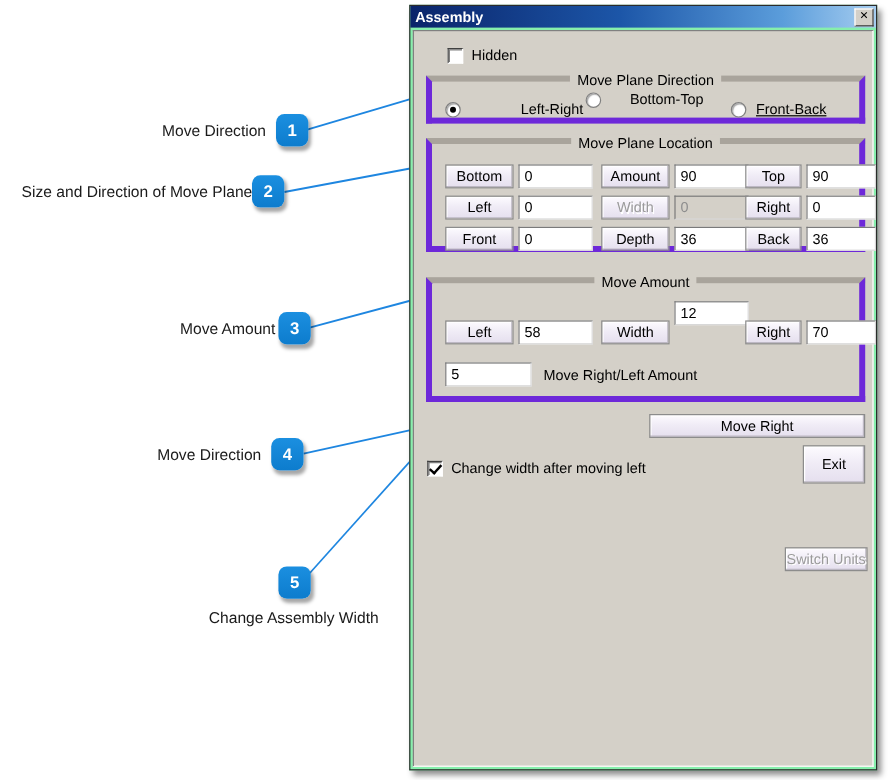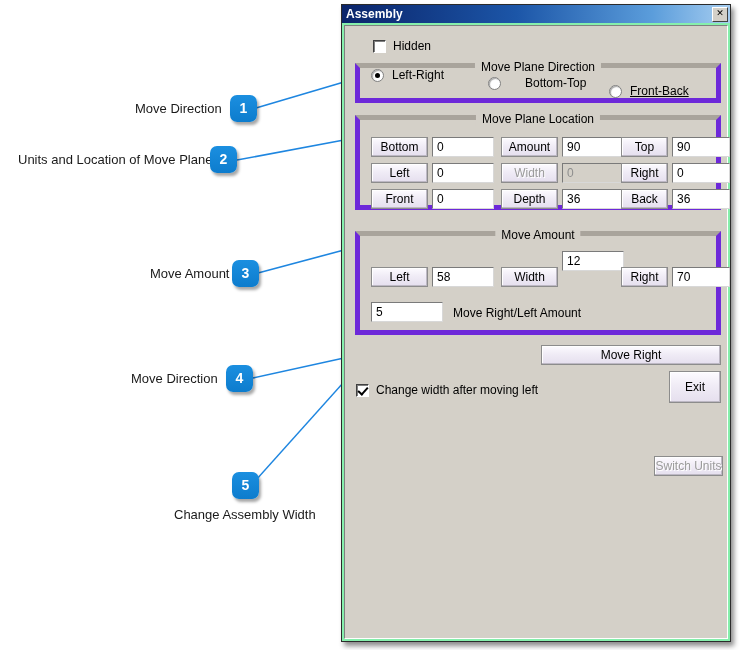--- a/index.html
+++ b/index.html
@@ -234,21 +234,21 @@
   <line x1="256" y1="108" x2="344" y2="82" stroke="#1e86e0" stroke-width="1.6"></line>
   <line x1="237" y1="160" x2="344" y2="140" stroke="#1e86e0" stroke-width="1.6"></line>
   <line x1="258" y1="273" x2="344" y2="250" stroke="#1e86e0" stroke-width="1.6"></line>
   <line x1="253" y1="378" x2="344" y2="358" stroke="#1e86e0" stroke-width="1.6"></line>
   <line x1="256" y1="480" x2="343" y2="383" stroke="#1e86e0" stroke-width="1.4"></line>
 </svg>
 
 <div class="annotation-label" style="left:135px; top:101px;">Move Direction</div>
 <div class="badge" style="left:230px; top:95px;">1</div>
 
-<div class="annotation-label" style="left:18px; top:152px;">Units and Location of Move Plane</div>
+<div class="annotation-label" style="left:18px; top:152px;">Size and Direction of Move Plane</div>
 <div class="badge" style="left:210px; top:146px;">2</div>
 
 <div class="annotation-label" style="left:150px; top:266px;">Move Amount</div>
 <div class="badge" style="left:232px; top:260px;">3</div>
 
 <div class="annotation-label" style="left:131px; top:371px;">Move Direction</div>
 <div class="badge" style="left:226px; top:365px;">4</div>
 
 <div class="badge" style="left:232px; top:472px;">5</div>
 <div class="annotation-label" style="left:174px; top:507px;">Change Assembly Width</div>
@@ -263,21 +263,21 @@
   <div id="client-area">
 
     <div class="chk-row" style="left:28px; top:13px;">
       <span class="chk-box"></span>
       <span>Hidden</span>
     </div>
 
     <div class="group-box" style="left:10px; top:37px; width:366px; height:40px;">
       <span class="group-title">Move Plane Direction</span>
 
-      <div class="radio-row" style="left:11px; top:0;">
+      <div class="radio-row" style="left:11px; top:16px;gap:42px;">
         <span class="radio-mark selected"></span>
         <span>Left-Right</span>
       </div>
 
       <div class="radio-row" style="left:128px; top:8px;gap:16px;">
         <span class="radio-mark"></span>
         <span>Bottom-Top</span>
       </div>
 
       <div class="radio-row" style="left:249px; top:16px;text-decoration:underline;">

